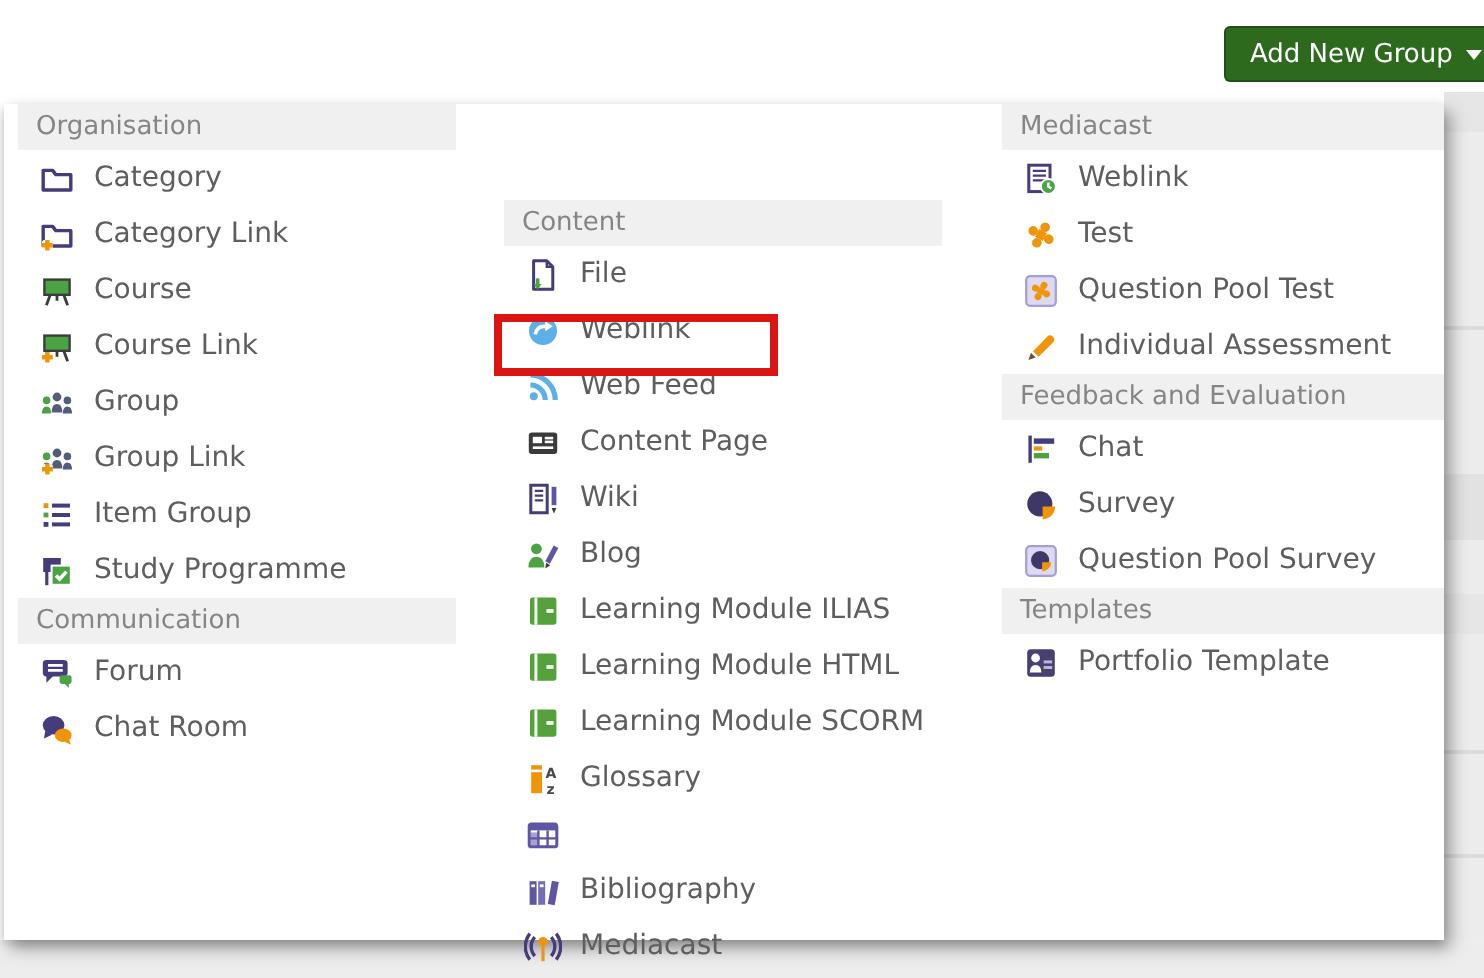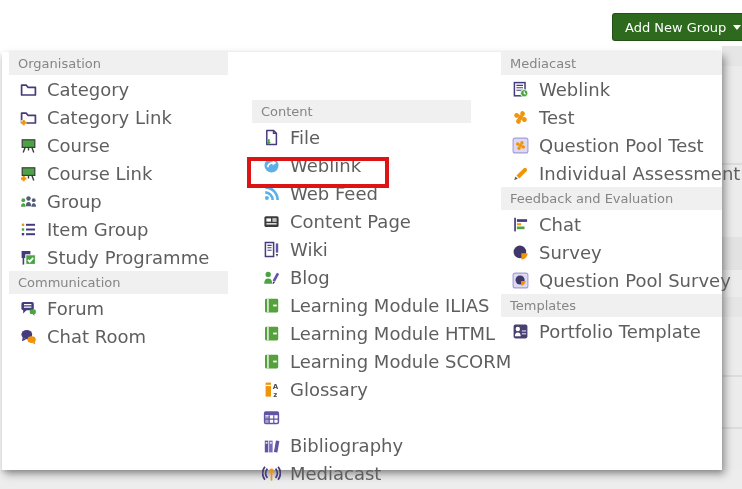--- a/index.html
+++ b/index.html
@@ -21,21 +21,21 @@
     position:absolute;left:2px;top:52px;width:720px;height:418px;background:#fff;z-index:2;
     box-shadow:3px 4px 8px rgba(0,0,0,.38),-1px 2px 4px rgba(0,0,0,.10);
   }
   .col{position:absolute;top:0;}
   .sec-header{
     height:23px;line-height:23px;background:#f0f0f0;color:#858585;
     font-size:13px;padding-left:9px;box-sizing:border-box;
     white-space:nowrap;overflow:hidden;
   }
   .item{height:28px;display:flex;align-items:center;padding-left:10px;gap:9px;cursor:pointer;}
-  .item .label{font-size:18px;color:#5e5e5e;white-space:nowrap;}
+  .item .label{font-size:14px;color:#5e5e5e;white-space:nowrap;}
   .icon{width:19px;height:19px;flex:0 0 19px;display:inline-flex;}
   .hl{position:absolute;border:4px solid #dd1414;box-sizing:border-box;pointer-events:none;background:transparent;}
 </style>
 </head>
 <body>
 
 <div class="strip">
   <div class="band" style="top:0;height:20px;background:#e6e6e6"></div>
   <div class="band" style="top:117px;height:2px;background:#dcdcdc"></div>
   <div class="band" style="top:191px;height:33px;background:#e2e2e2"></div>
@@ -100,20 +100,35 @@
             <path d="M6.9 14.2 q0-4.2 2.6-4.2 q2.6 0 2.6 4.2 z" fill="#545d78"></path>
             <circle cx="14.7" cy="8.2" r="1.9" fill="#545d78"></circle>
             <path d="M12.4 14.8 q0-3.6 2.3-3.6 q2.3 0 2.3 3.6 z" fill="#545d78"></path>
           </svg>
         </span>
         <span class="label">Group</span>
       </div>
       <div class="item">
         <span class="icon">
           <svg width="19" height="19" viewBox="0 0 19 19">
+            <circle cx="4.3" cy="8.2" r="1.9" fill="#4ca344"></circle>
+            <path d="M2 14.8 q0-3.6 2.3-3.6 q2.3 0 2.3 3.6 z" fill="#4ca344"></path>
+            <circle cx="9.5" cy="6.5" r="2.2" fill="#545d78"></circle>
+            <path d="M6.9 14.2 q0-4.2 2.6-4.2 q2.6 0 2.6 4.2 z" fill="#545d78"></path>
+            <circle cx="14.7" cy="8.2" r="1.9" fill="#545d78"></circle>
+            <path d="M12.4 14.8 q0-3.6 2.3-3.6 q2.3 0 2.3 3.6 z" fill="#545d78"></path>
+            <path d="M2 14.6 h5.4 M4.7 12 v5.2" stroke="#fff" stroke-width="4.2" fill="none"></path>
+            <path d="M2 14.6 h5.4 M4.7 12 v5.2" stroke="#f0940a" stroke-width="2.2" fill="none"></path>
+          </svg>
+        </span>
+        <span class="label">Group Link</span>
+      </div>
+      <div class="item">
+        <span class="icon">
+          <svg width="19" height="19" viewBox="0 0 19 19">
             <rect x="2.8" y="3.6" width="2.4" height="2.4" fill="#f0940a"></rect>
             <path d="M7 4.8 h9" stroke="#443c7c" stroke-width="2"></path>
             <rect x="2.8" y="8.3" width="2.4" height="2.4" fill="#4ca344"></rect>
             <path d="M7 9.5 h9" stroke="#443c7c" stroke-width="2"></path>
             <rect x="2.8" y="13" width="2.4" height="2.4" fill="#443c7c"></rect>
             <path d="M7 14.2 h9" stroke="#443c7c" stroke-width="2"></path>
           </svg>
         </span>
         <span class="label">Item Group</span>
       </div>

